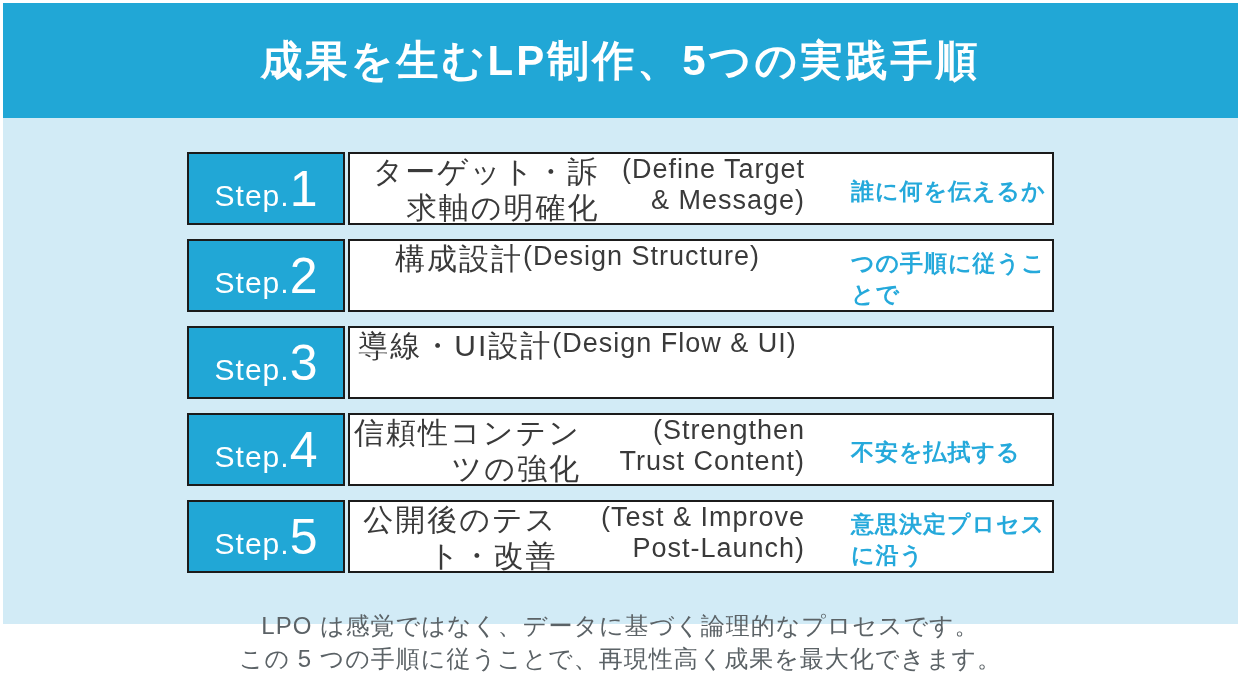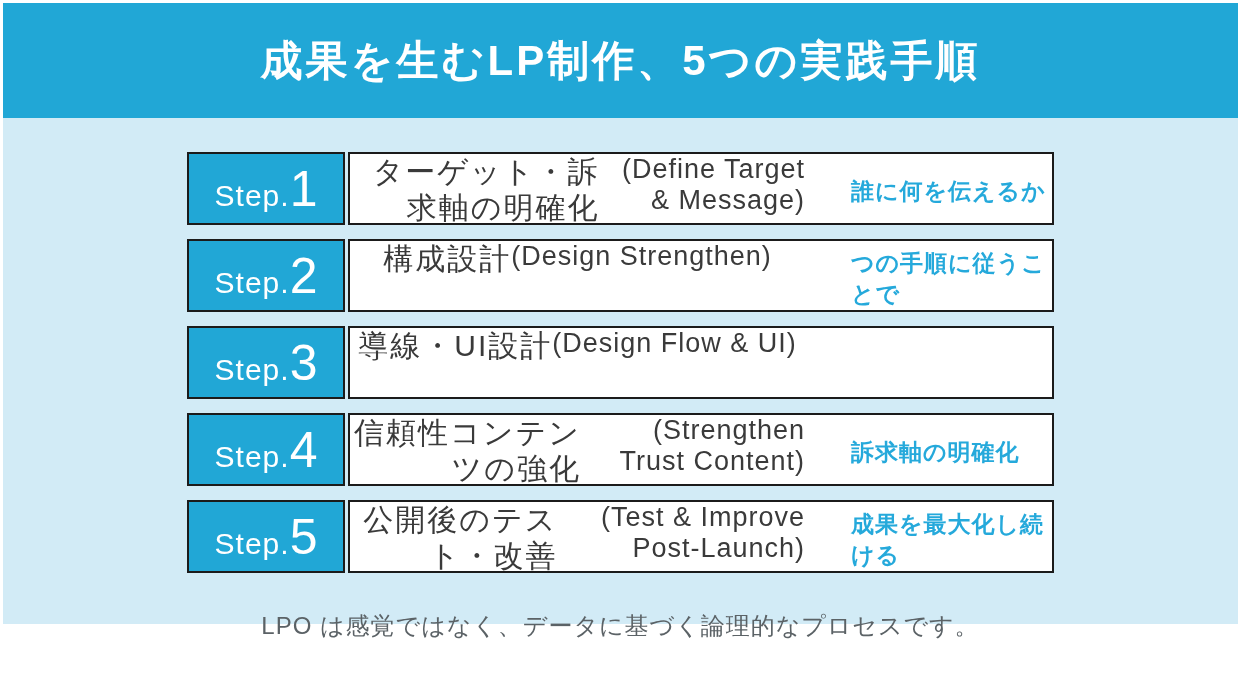--- a/index.html
+++ b/index.html
@@ -142,21 +142,21 @@
         </div>
       </div>
 
       <div class="row">
         <div class="badge">
           <div><span class="badge-prefix">Step.</span><span class="badge-num">2</span></div>
         </div>
         <div class="step-content">
           <div class="titles">
             <div class="title-ja">構成設計</div>
-            <div class="title-en">(Design Strengthen)</div>
+            <div class="title-en">(Design Structure)</div>
           </div>
           <div class="note">つの手順に従うことで</div>
         </div>
       </div>
 
       <div class="row">
         <div class="badge">
           <div><span class="badge-prefix">Step.</span><span class="badge-num">3</span></div>
         </div>
         <div class="step-content">
@@ -169,37 +169,38 @@
 
       <div class="row">
         <div class="badge">
           <div><span class="badge-prefix">Step.</span><span class="badge-num">4</span></div>
         </div>
         <div class="step-content">
           <div class="titles">
             <div class="title-ja">信頼性コンテンツの強化</div>
             <div class="title-en">(Strengthen Trust Content)</div>
           </div>
-          <div class="note">訴求軸の明確化</div>
+          <div class="note">不安を払拭する</div>
         </div>
       </div>
 
       <div class="row">
         <div class="badge">
           <div><span class="badge-prefix">Step.</span><span class="badge-num">5</span></div>
         </div>
         <div class="step-content">
           <div class="titles">
             <div class="title-ja">公開後のテスト・改善</div>
             <div class="title-en">(Test &amp; Improve Post-Launch)</div>
           </div>
-          <div class="note">成果を最大化し続ける</div>
+          <div class="note">意思決定プロセスに沿う</div>
         </div>
       </div>
 
     </div>
 
     <div class="footer">
       <div>LPO は感覚ではなく、データに基づく論理的なプロセスです。</div>
+      <div>この 5 つの手順に従うことで、再現性高く成果を最大化できます。</div>
     </div>
   </div>
 
 </div>
 
 </body></html>

